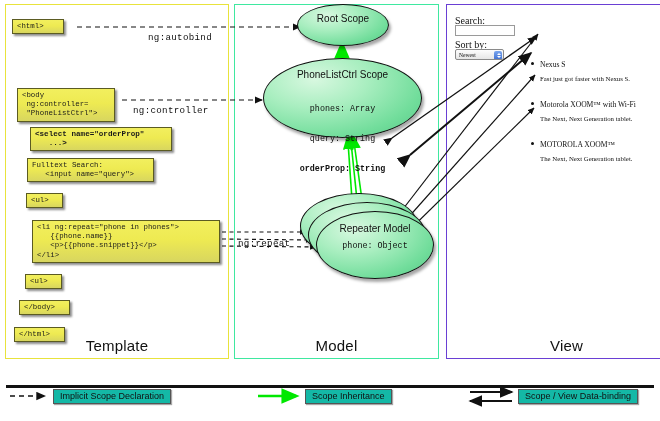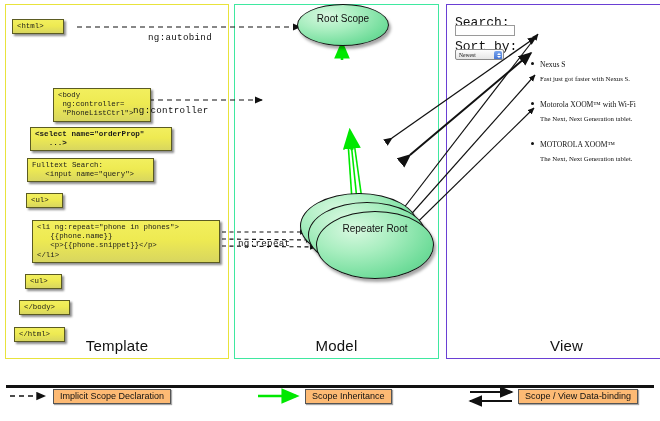--- a/index.html
+++ b/index.html
@@ -34,21 +34,21 @@
   .ellipse{position:absolute;box-sizing:border-box;border-radius:50%;
            border:1.6px solid #111;
            background:radial-gradient(ellipse at 32% 26%,#d8f8e0 0%,#a9eec0 35%,#71dd9b 72%,#56c485 100%);
            box-shadow:2px 3px 3px rgba(0,0,0,.35);
            text-align:center;color:#111;}
   .ell-title{font-family:"Liberation Sans",sans-serif;font-size:10px;line-height:12px;}
   .ell-props{font-family:"Liberation Mono","DejaVu Sans Mono",monospace;
              font-size:8.4px;line-height:10px;white-space:pre;}
 
   
-  .vlabel{position:absolute;font-family:Liberation Mono, monospace;font-size:13px;color:#111;}
+  .vlabel{position:absolute;font-family:Liberation Serif, serif;font-size:10px;color:#111;}
   .vinput{position:absolute;box-sizing:border-box;border:1px solid #9a9a9a;background:#fff;
           height:11px;}
   .vselect{position:absolute;box-sizing:border-box;height:11px;
            border:1px solid #8a8a8a;border-radius:2px;
            background:linear-gradient(to bottom,#fdfdfd,#e6e6e6);
            font-family:"Liberation Serif",serif;font-size:5.6px;color:#111;
            padding-left:3px;line-height:10px;overflow:hidden;}
   .vselect .sbtn{position:absolute;right:1px;top:1px;width:8px;height:9px;border-radius:2px;
                  background:linear-gradient(to bottom,#7aa6ef,#3f6fd0);}
   .vselect .sbtn:before{content:"";position:absolute;left:3px;top:1.6px;
@@ -59,21 +59,21 @@
         border-top:2.4px solid #fff;}
 
   .phone-item{position:absolute;font-family:"Liberation Serif",serif;color:#111;margin-top:48px;}
   .phone-name{font-size:7.6px;}
   .phone-bullet{position:absolute;left:-9px;top:2.2px;width:3px;height:3px;
                 background:#111;border-radius:50%;}
   .phone-snip{font-size:6.8px;}
 
   
   #legend-rule{position:absolute;left:6px;top:385px;width:648px;height:2.5px;background:#111;}
-  .legbox{position:absolute;box-sizing:border-box;border:1px solid #555;background:#fdba74;
+  .legbox{position:absolute;box-sizing:border-box;border:1px solid #555;background:#14b8a6;
           box-shadow:1px 1px 1px rgba(0,0,0,.35);
           font-size:9px;color:#111;line-height:13px;padding:0 6px;height:15px;white-space:nowrap;}
 
   svg{position:absolute;left:0;top:0;width:660px;height:421px;overflow:visible;
       pointer-events:none;}
 </style>
 </head>
 <body>
 
 <div id="stage">
@@ -151,21 +151,21 @@
       <path d="M258,396 L296,396" stroke="#00e800" stroke-width="2.6" fill="none" marker-end="url(#ah-green)"></path>
     </g>
     <g>
       <path d="M470,392 L512,392" stroke="#111" stroke-width="2" fill="none" marker-end="url(#ah-black)"></path>
       <path d="M512,401 L470,401" stroke="#111" stroke-width="2" fill="none" marker-end="url(#ah-black)"></path>
     </g>
   </svg>
 
   <div class="codebox" style="left:12px;top:19px;width:52px;">&lt;html&gt;</div>
 
-  <div class="codebox" style="left:17px;top:88px;width:98px;margin-left:36px;">&lt;body
+  <div class="codebox" style="left:17px;top:88px;width:98px;">&lt;body
  ng:controller=
  "PhoneListCtrl"&gt;</div>
 
   <div class="codebox bold" style="left:30px;top:127px;width:142px;">&lt;select name="orderProp"
    ...&gt;</div>
 
   <div class="codebox" style="left:27px;top:158px;width:127px;">Fulltext Search:
    &lt;input name="query"&gt;</div>
 
   <div class="codebox" style="left:26px;top:193px;width:37px;">&lt;ul&gt;</div>
@@ -183,26 +183,36 @@
 
   <div class="nglabel" style="left:148px;top:13px;">ng:autobind</div>
   <div class="nglabel" style="left:133px;top:86px;">ng:controller</div>
   <div class="nglabel" style="left:238px;top:219px;">ng:repeat</div>
 
   <div class="ellipse" style="left:297px;top:4px;width:92px;height:42px;">
     <div class="ell-title" style="padding-top:8px;">Root
 Scope</div>
   </div>
 
+  <div class="ellipse" style="left:263px;top:58px;width:159px;height:80px;">
+    <div class="ell-title" style="padding-top:10px;">PhoneListCtrl
+Scope</div>
+    <div class="ell-props" style="margin-top:3px;">
+      <div>phones: Array</div>
+      <div>query: String</div>
+      <div style="font-weight:bold;">orderProp: String</div>
+    </div>
+  </div>
 
   <div class="ellipse" style="left:300px;top:193px;width:118px;height:66px;"></div>
   <div class="ellipse" style="left:308px;top:202px;width:118px;height:66px;"></div>
   <div class="ellipse" style="left:316px;top:211px;width:118px;height:68px;">
     <div class="ell-title" style="padding-top:11px;">Repeater
-Root</div>
+Model</div>
+    <div class="ell-props" style="margin-top:6px;">phone: Object</div>
   </div>
 
   <div class="vlabel" style="left:455px;top:15px;">Search:</div>
   <div class="vinput" style="left:455px;top:25px;width:60px;" title=""></div>
 
   <div class="vlabel" style="left:455px;top:39px;">Sort by:</div>
   <div class="vselect" style="left:455px;top:49px;width:49px;">
     <span>Newest</span>
     <span class="sbtn"></span>
   </div>

